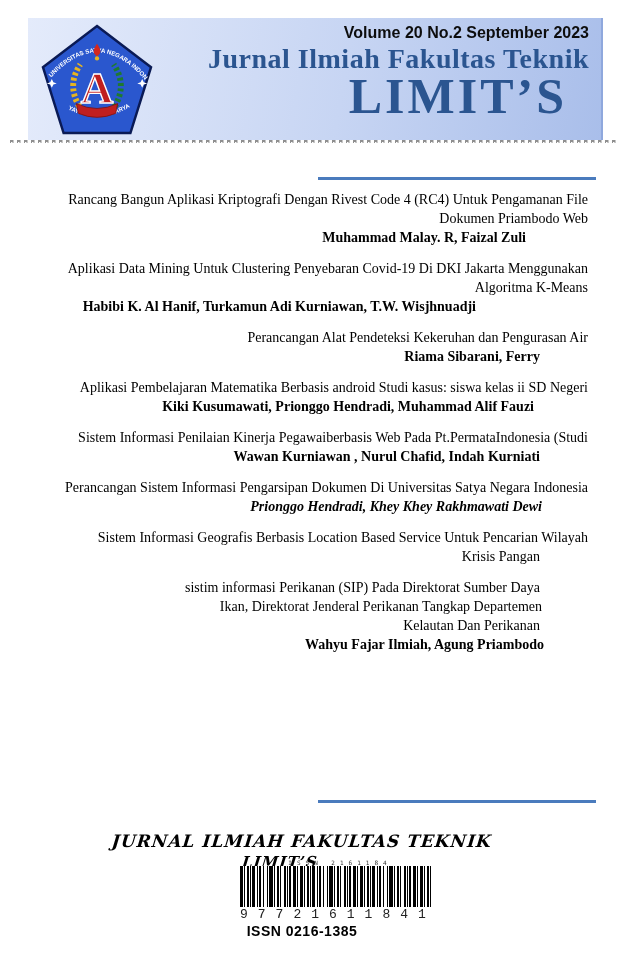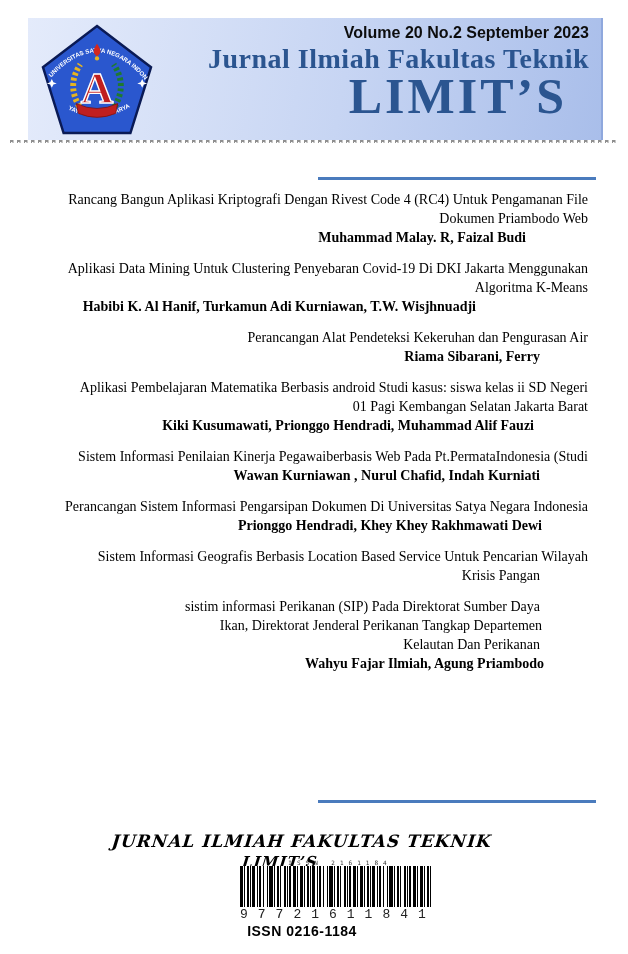--- a/index.html
+++ b/index.html
@@ -95,43 +95,42 @@
   </div>
 
   <div class="zigzag"></div>
 
   <div class="rule rule-top"></div>
 
   <div class="articles">
       <div class="article">
         <div class="line"><span>Rancang Bangun Aplikasi Kriptografi Dengan Rivest Code 4 (RC4) Untuk Pengamanan File</span></div>
         <div class="line"><span>Dokumen Priambodo Web</span></div>
-        <div class="line authors" style="padding-right: 62px;">Muhammad Malay. R, Faizal Budi</div>
+        <div class="line authors" style="padding-right: 62px;">Muhammad Malay. R, Faizal Zuli</div>
       </div>
       <div class="article">
         <div class="line"><span>Aplikasi Data Mining Untuk Clustering Penyebaran Covid-19 Di DKI Jakarta Menggunakan</span></div>
         <div class="line"><span>Algoritma K-Means</span></div>
         <div class="line authors" style="padding-right: 112px;">Habibi K. Al Hanif, Turkamun Adi Kurniawan,  T.W. Wisjhnuadji</div>
       </div>
       <div class="article">
         <div class="line"><span>Perancangan Alat Pendeteksi Kekeruhan dan Pengurasan Air</span></div>
         <div class="line authors" style="padding-right: 48px;">Riama Sibarani, Ferry</div>
       </div>
       <div class="article">
         <div class="line"><span>Aplikasi Pembelajaran Matematika Berbasis android  Studi kasus: siswa kelas ii SD Negeri</span></div>
-        <div class="line"><span>01 Pagi Kembangan Selatan  Jakarta Barat</span></div>
         <div class="line authors" style="padding-right: 54px;">Kiki Kusumawati, Prionggo Hendradi, Muhammad Alif Fauzi</div>
       </div>
       <div class="article">
         <div class="line"><span>Sistem Informasi Penilaian Kinerja Pegawaiberbasis Web Pada Pt.PermataIndonesia (Studi</span></div>
         <div class="line authors" style="padding-right: 48px;">Wawan Kurniawan , Nurul Chafid, Indah Kurniati</div>
       </div>
       <div class="article">
         <div class="line"><span>Perancangan Sistem Informasi Pengarsipan Dokumen Di Universitas Satya Negara Indonesia</span></div>
-        <div class="line authors" style="padding-right: 46px;">Prionggo Hendradi, Khey Khey Rakhmawati Dewi</div>
+        <div class="line authors" style="padding-right: 46px; font-style: italic;">Prionggo Hendradi, Khey Khey Rakhmawati Dewi</div>
       </div>
       <div class="article">
         <div class="line"><span>Sistem Informasi Geografis Berbasis Location Based Service Untuk Pencarian Wilayah</span></div>
         <div class="line" style="padding-right: 48px;"><span>Krisis Pangan</span></div>
       </div>
       <div class="article">
         <div class="line" style="padding-right: 48px;"><span>sistim informasi Perikanan (SIP) Pada Direktorat Sumber Daya</span></div>
         <div class="line" style="padding-right: 46px;"><span>Ikan, Direktorat Jenderal Perikanan Tangkap Departemen</span></div>
         <div class="line" style="padding-right: 48px;"><span>Kelautan Dan Perikanan</span></div>
         <div class="line authors" style="padding-right: 44px;">Wahyu Fajar Ilmiah, Agung Priambodo</div>
@@ -257,15 +256,15 @@
       <span class="space" style="width: 1px;"></span>
       <span class="bar" style="width: 1px;"></span>
       <span class="space" style="width: 2px;"></span>
       <span class="bar" style="width: 2px;"></span>
       <span class="space" style="width: 1px;"></span>
       <span class="bar" style="width: 1px;"></span>
       <span class="space" style="width: 1px;"></span>
     </div>
   <div class="bc-digits">9772161184100</div>
 
-  <div class="issn">ISSN 0216-1184</div>
+  <div class="issn">ISSN 0216-1385</div>
 
 </div>
 
 </body></html>

